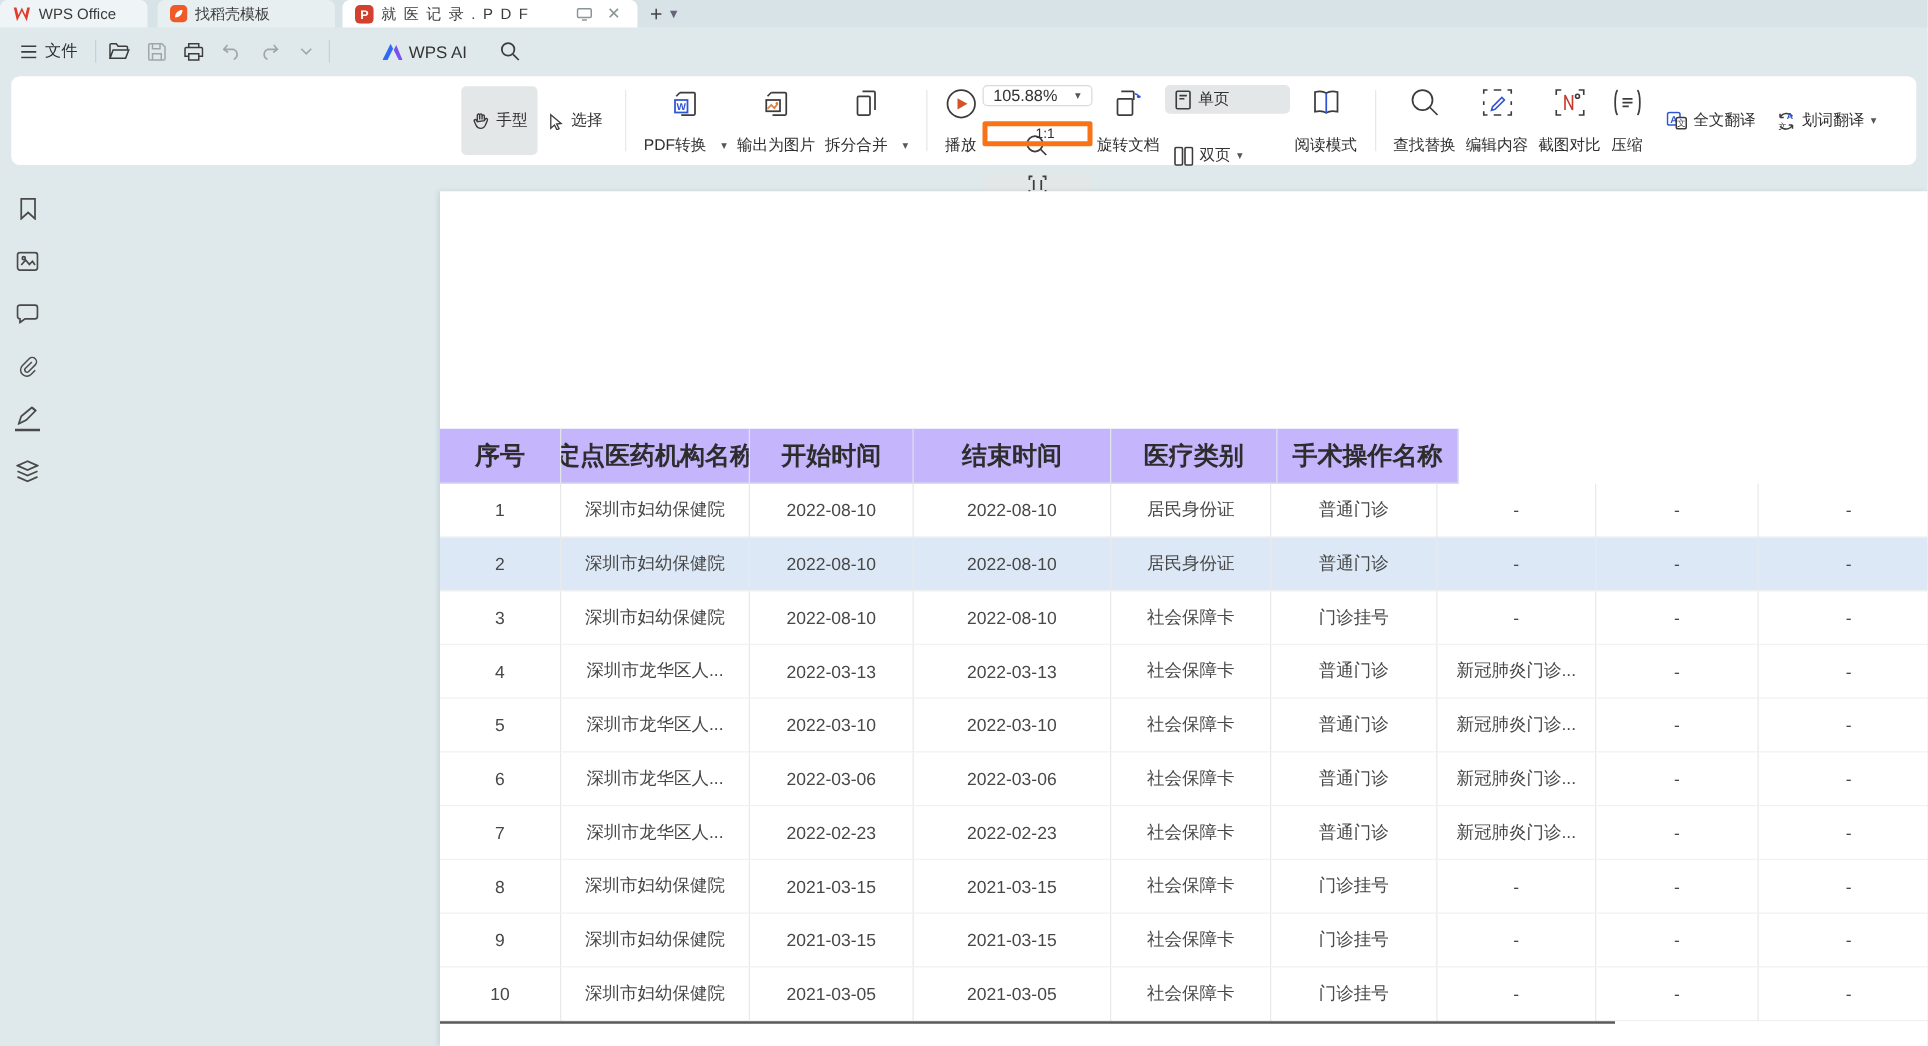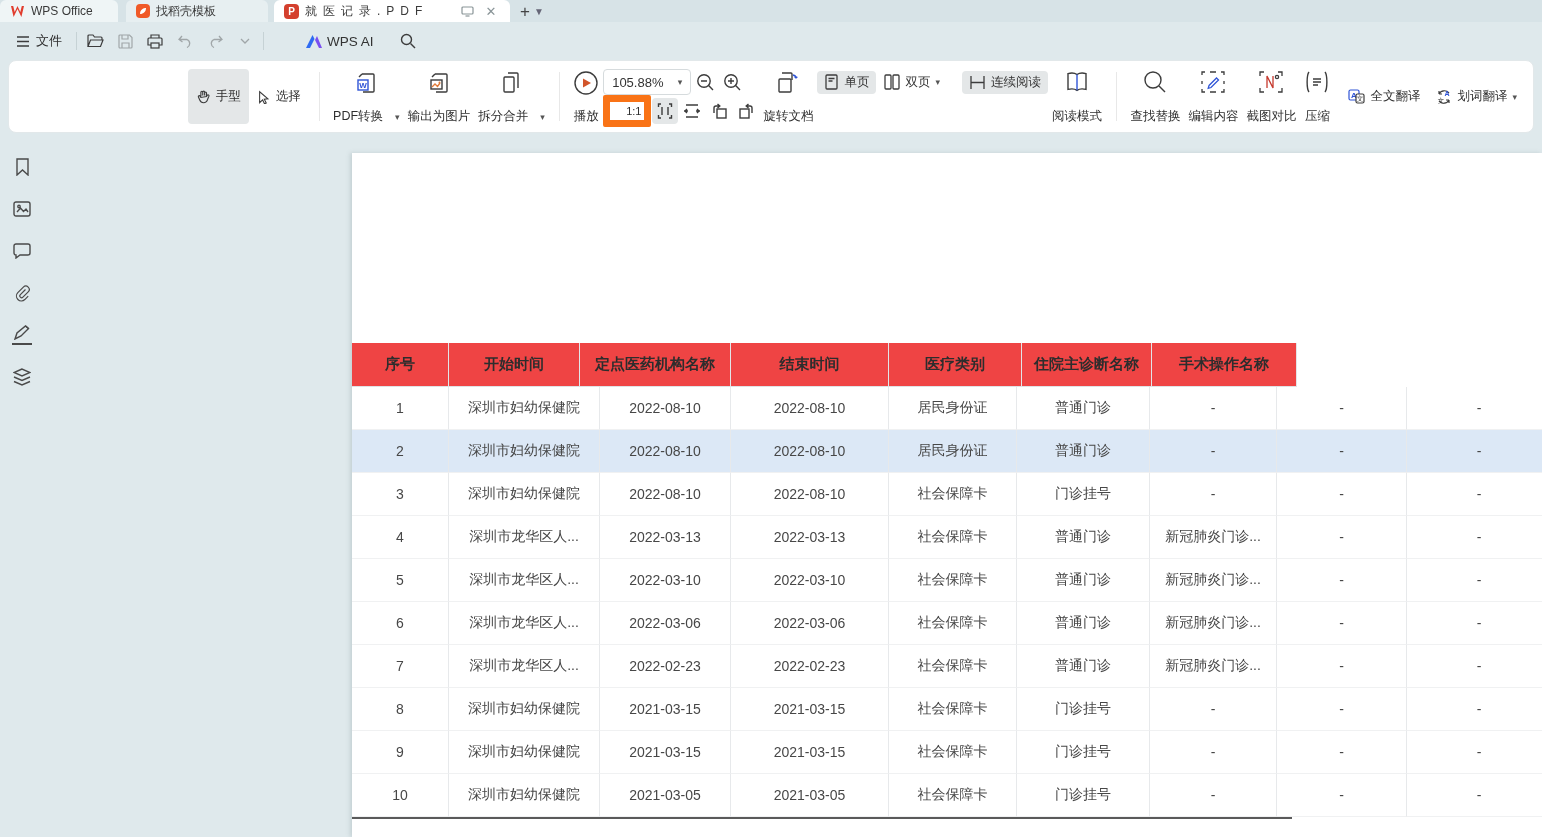--- a/index.html
+++ b/index.html
@@ -37,21 +37,21 @@
     height:3px; background:#c63a2f; border-radius:2px; }
   .wps-ai { display:flex; align-items:center; gap:5px; margin-left:34px; font-size:13.5px; }
   .menu-search { margin-left:26px; margin-right:250px; }
 
   
   .toolbar { margin:0 8px; height:73px; background:#fff; border:1px solid #e2e8ea;
     border-radius:8px; display:flex; align-items:stretch; padding:5px 8px; }
   .tb-spacer { width:352px; }
   .tb-divider { width:1px; background:#e8e8e8; margin:6px 10px; }
   .tool-col { display:flex; flex-direction:column; justify-content:space-between; padding:2px 0; }
-  .tool-row { display:flex; align-items:center; gap:1px; height:28px; }
+  .tool-row { display:flex; gap:22px; height:28px;flex-direction:column; }
   .bigbtn { display:flex; flex-direction:column; align-items:center; justify-content:space-between;
     padding:4px 4px 2px; font-size:12.5px; color:#2f2f2f; white-space:nowrap; }
   .bigbtn .lbl { display:flex; align-items:center; gap:12px; }
   .pair-col { display:flex; flex-direction:row; justify-content:space-between; padding:3px 0; }
   .pair-item { display:flex; align-items:center; gap:5px; font-size:12.5px; color:#2f2f2f;
     padding:3px 8px; border-radius:4px; white-space:nowrap; }
   .pair-item.active { background:#e4e7e8; }
   .chev { font-size:9px; color:#555; }
   .zoom-box { width:88px; height:26px; border:1px solid #d6dbdd; border-radius:4px;
     display:flex; align-items:center; justify-content:space-between; padding:0 8px; font-size:13px; }
@@ -73,22 +73,22 @@
   .rail-icon.signed { border-bottom:2px solid #4a4a4a; padding-bottom:3px; }
   .page { position:absolute; left:352px; top:20px; right:0; bottom:0; background:#fff;
     box-shadow:-2px 0 4px rgba(120,140,145,.25); overflow:hidden; }
 
   
   .doc-table { position:absolute; left:0; top:190px; width:1200px; filter:blur(.3px); }
   .t-row { display:flex; align-items:stretch; }
   .cell { display:flex; align-items:center; justify-content:center; text-align:center;
     font-size:14px; color:#474747; border-right:1px solid #e7e9eb; border-bottom:1px solid #f0f1f2;
     height:43px; overflow:hidden; white-space:nowrap; }
-  .t-head .cell { height:44px; background:#ef4444; color:#2d2d2d; font-weight:bold;
-    font-size:15px; border-right:1px solid #e2e5e8; border-bottom:1px solid #dfe2e5;text-align:right; }
+  .t-head .cell { height:44px; background:#c4b5fd; color:#2d2d2d; font-weight:bold;
+    font-size:20px; border-right:1px solid #e2e5e8; border-bottom:1px solid #dfe2e5;text-align:right; }
   .t-row.hl .cell { background:#dce8f6; }
   .table-endline { height:3px; background:#5a5a5a; width:940px; margin-top:-1px; }
 </style>
 </head>
 <body>
 
 <div class="tabbar">
   <div class="tab home">
     <span>
       <svg width="15" height="13" viewBox="0 0 15 13">
@@ -277,21 +277,21 @@
           </svg>
       </span>
       <span class="sq-btn">
         <svg width="19" height="19" viewBox="0 0 19 19" fill="none" stroke="#3c3c3c" stroke-width="1.4">
             <circle cx="8" cy="8" r="6.2"></circle>
             <path d="M12.6 12.6L17 17M5 8h6M8 5v6"></path>
           </svg>
       </span>
     </div>
     <div class="tool-row">
-      <span class="sq-btn" style="border:7px solid #f97316;border-radius:2px;height:32px;min-width:24px;font-size:11px;padding-left:16px;">
+      <span class="sq-btn" style="border:4px solid #f97316;border-radius:2px;height:32px;min-width:24px;font-size:11px;padding-left:16px;">
         <span>1:1</span>
       </span>
       <span class="sq-btn active">
         <svg width="18" height="18" viewBox="0 0 18 18" fill="none" stroke="#3c3c3c" stroke-width="1.4">
             <path d="M5 2H2.5v3M13 2h2.5v3M5 16H2.5v-3M13 16h2.5v-3"></path>
             <path d="M6 5v8M12 5v8"></path>
           </svg>
       </span>
       <span class="sq-btn">
         <svg width="18" height="14" viewBox="0 0 18 14" fill="none" stroke="#3c3c3c" stroke-width="1.4">
@@ -466,25 +466,24 @@
       <svg width="18" height="18" viewBox="0 0 18 18" fill="none" stroke="#4a4a4a" stroke-width="1.4">
           <path d="M9 1L1 4.5 9 8l8-3.5zM1 9l8 3.5L17 9M1 13.5L9 17l8-3.5"></path>
         </svg>
     </span>
   </div>
 
   <div class="page">
     <div class="doc-table">
       <div class="t-row t-head" id="table-head">
           <div class="cell" style="width: 97px;">序号</div>
+          <div class="cell" style="width: 151px;">定点医药机构名称</div>
           <div class="cell" style="width: 131px;">开始时间</div>
-          <div class="cell" style="width: 151px;">定点医药机构名称</div>
           <div class="cell" style="width: 158px;">结束时间</div>
           <div class="cell" style="width: 133px;">医疗类别</div>
-          <div class="cell" style="width: 130px;">住院主诊断名称</div>
           <div class="cell" style="width: 145px;">手术操作名称</div>
         </div>
       <div id="table-body">
           <div class="t-row">
             <div class="cell" style="width: 97px;">1</div>
             <div class="cell" style="width: 151px;">深圳市妇幼保健院</div>
             <div class="cell" style="width: 131px;">2022-08-10</div>
             <div class="cell" style="width: 158px;">2022-08-10</div>
             <div class="cell" style="width: 128px;">居民身份证</div>
             <div class="cell" style="width: 133px;">普通门诊</div>

